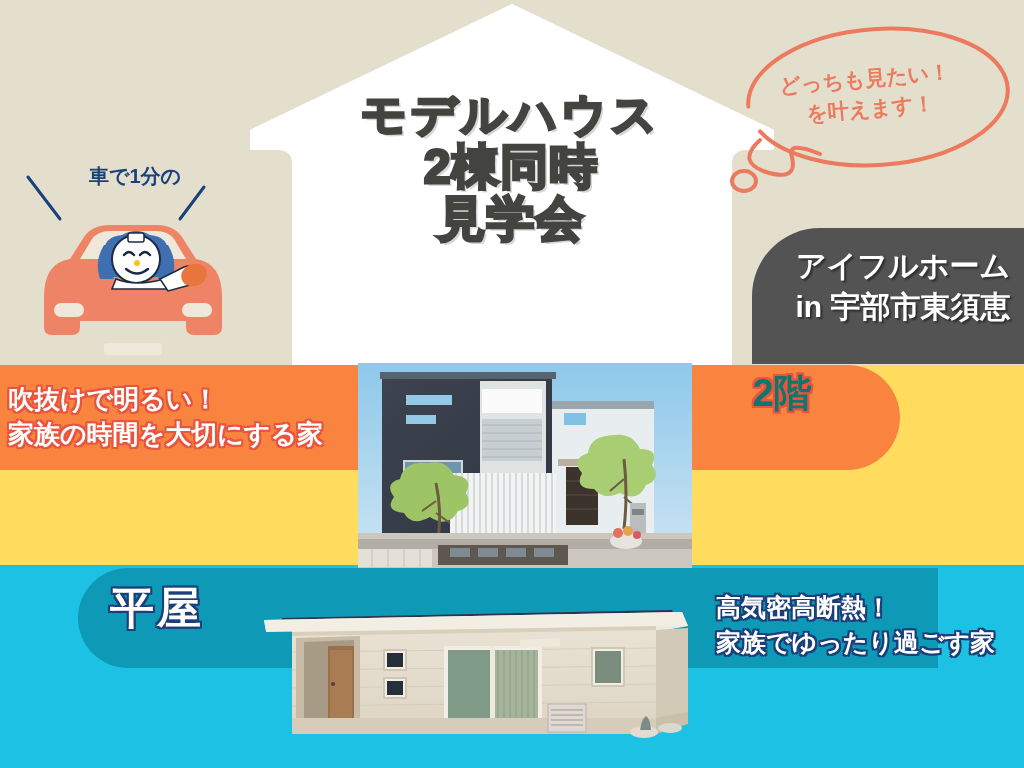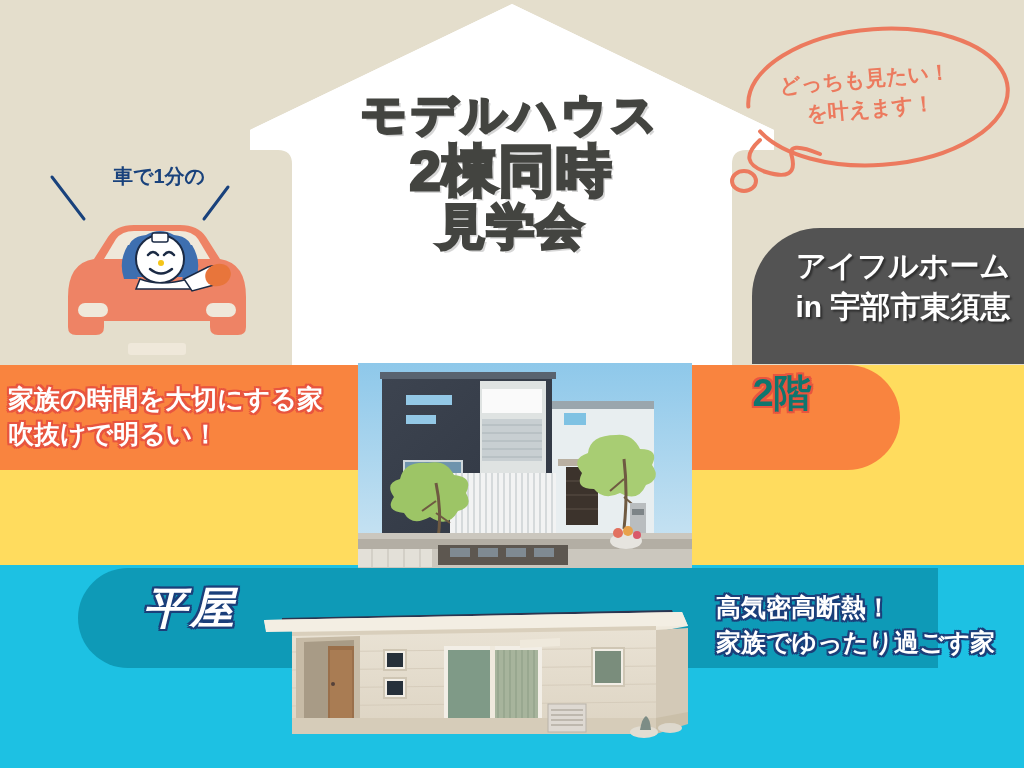--- a/index.html
+++ b/index.html
@@ -53,21 +53,21 @@
     line-height: 1.0;
     -webkit-text-stroke: 3px #434440;
   }
   .headline .l1 {
     font-size: 45px;
     letter-spacing: 4px;
     display: block;
     margin-bottom: 6px;
   }
   .headline .l2 {
-    font-size: 56px;
+    font-size: 48px;
     letter-spacing: 1px;
     display: block;
     margin-bottom: 4px;
   }
   .headline .l3 {
     font-size: 48px;
     letter-spacing: 1px;
     display: block;
   }
 
@@ -91,21 +91,21 @@
     font-weight: bold;
     line-height: 1.45;
     transform: rotate(-5deg);
   }
   .bubble-text span { display: block; }
   .bubble-text .b2 { padding-left: 6px; }
 
   
   .car-block {
     position: absolute;
-    left: 32px;
+    left: 8px;
     top: 155px;
     width: 250px;
     height: 205px;
   }
   .car-caption {
     position: absolute;
     left: 52px;
     top: 8px;
     width: 150px;
     text-align: center;
@@ -171,32 +171,31 @@
     width: 860px;
     height: 100px;
     background: #0e9ab7;
     border-radius: 52px 0 0 52px;
   }
   .badge-1f {
     position: absolute;
     left: 110px;
     top: 585px;
     width: 160px;
-    text-align: center;
+    text-align: left;
     color: #ffffff;
     font-size: 44px;
     font-weight: bold;
     line-height: 1.05;
     letter-spacing: 3px;
     text-shadow:
       -2px -2px 0 #1b3f7a, 2px -2px 0 #1b3f7a,
       -2px  2px 0 #1b3f7a, 2px  2px 0 #1b3f7a,
        0   -2px 0 #1b3f7a, 0    2px 0 #1b3f7a,
       -2px  0   0 #1b3f7a, 2px  0   0 #1b3f7a;
-    font-style: italic;
   }
   .teal-copy {
     position: absolute;
     left: 716px;
     top: 590px;
     width: 310px;
     color: #ffffff;
     font-size: 25px;
     font-weight: bold;
     line-height: 1.38;
@@ -325,22 +324,22 @@
   <div class="company-badge">
     <div class="cb-inner">
       <span>アイフルホーム</span>
       <span>in 宇部市東須恵</span>
     </div>
   </div>
 
   <div class="orange-band"></div>
 
   <div class="orange-copy">
+    <span>吹抜けで明るい！</span>
     <span>家族の時間を大切にする家</span>
-    <span>吹抜けで明るい！</span>
   </div>
 
   <div class="photo photo-2story">
     <svg width="334" height="207" viewBox="0 0 334 207">
       <defs>
         <linearGradient id="sky2" x1="0" y1="0" x2="0" y2="1">
           <stop offset="0%" stop-color="#8ec8ea"></stop>
           <stop offset="100%" stop-color="#cfe6f3"></stop>
         </linearGradient>
         <linearGradient id="darkwall" x1="0" y1="0" x2="1" y2="1">

